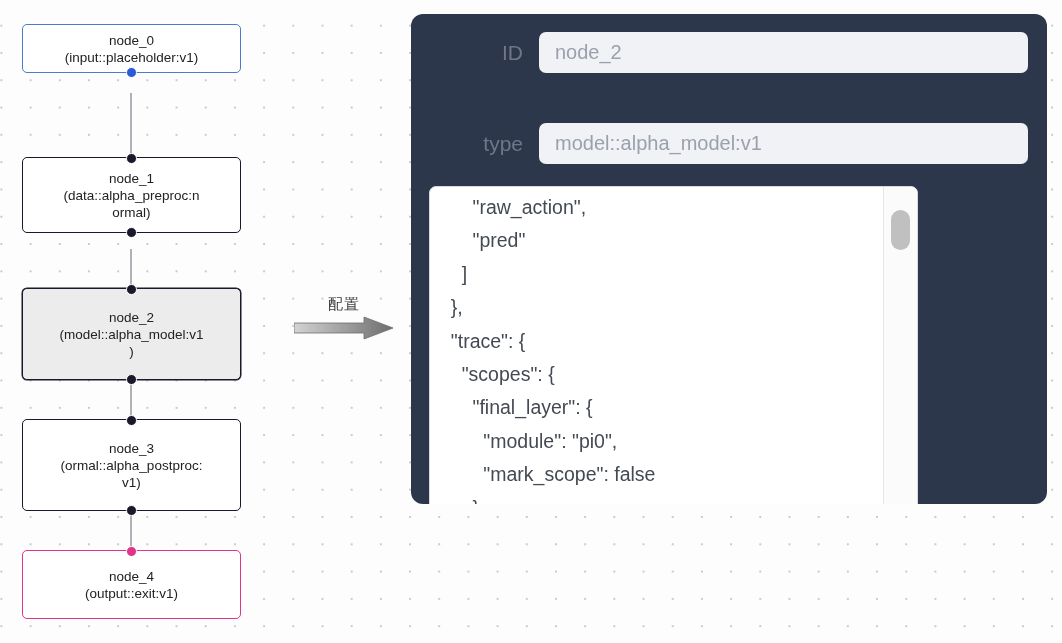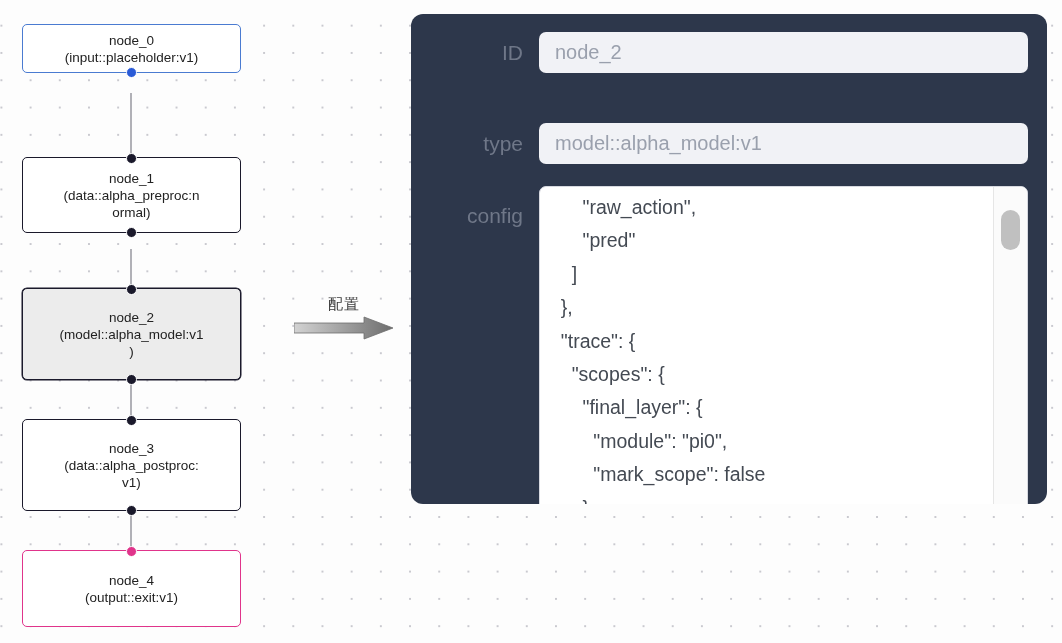--- a/index.html
+++ b/index.html
@@ -270,27 +270,27 @@
     <div class="node selected" style="top:288px;height:92px;">
       <span class="nlabel">node_2
 (model::alpha_model:v1
 )</span>
       <span class="handle top"></span>
       <span class="handle bottom"></span>
     </div>
 
     <div class="node" style="top:419px;height:92px;">
       <span class="nlabel">node_3
-(data::alpha_postproc:
+(ormal::alpha_postproc:
 v1)</span>
       <span class="handle top"></span>
       <span class="handle bottom"></span>
     </div>
 
-    <div class="node output-node" style="top:550px;height:77px;">
+    <div class="node output-node" style="top:550px;height:69px;">
       <span class="nlabel">node_4
 (output::exit:v1)</span>
       <span class="handle top pink"></span>
     </div>
   </div>
 
   <div id="annotation">
     <span class="cn-text">配置</span>
     <span class="arrow-wrap">
       <svg width="100" height="24" viewBox="0 0 100 24" xmlns="http://www.w3.org/2000/svg">
@@ -311,21 +311,20 @@
       <span class="field-label">ID</span>
       <input class="text-input" type="text" value="node_2" style="">
     </div>
 
     <div class="field-row" id="row-type">
       <span class="field-label">type</span>
       <input class="text-input" type="text" value="model::alpha_model:v1" style="">
     </div>
 
     <div class="field-row" id="row-config">
-      <span class="field-label">config</span>
       <div class="config-box">
         <pre class="config-text">      "raw_action",
       "pred"
     ]
   },
   "trace": {
     "scopes": {
       "final_layer": {
         "module": "pi0",
         "mark_scope": false

